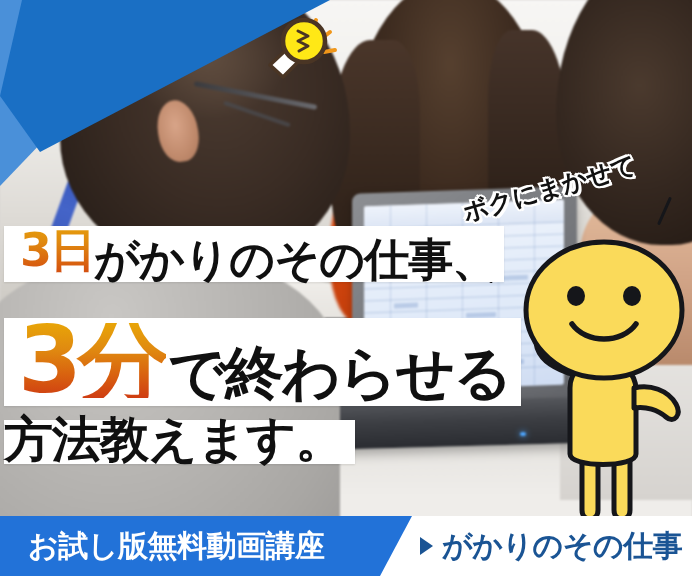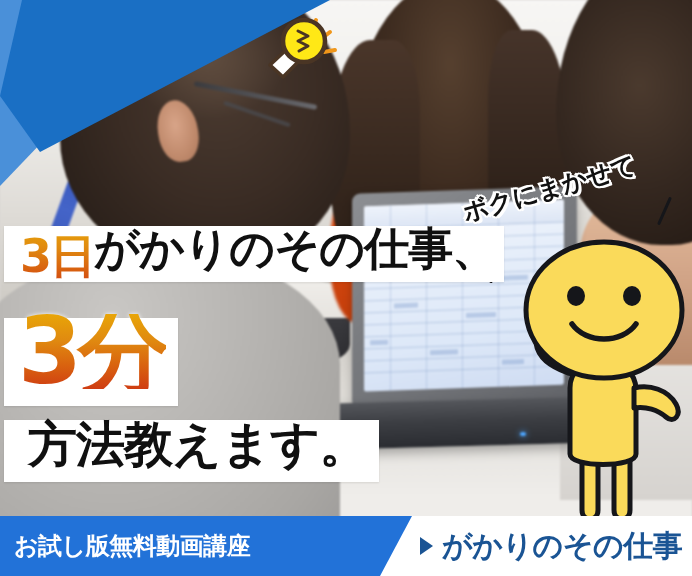--- a/index.html
+++ b/index.html
@@ -233,27 +233,27 @@
     border-radius:2px;
   }
   .speech-slash{
     position:absolute;left:663px;top:196px;width:3px;height:30px;
     background:#15161a;transform:rotate(24deg);border-radius:2px;
   }
 
   
   .band{
     position:absolute;background:#fff;
-    display:flex;align-items:flex-start;
+    display:flex;align-items:flex-end;
     white-space:nowrap;
     box-shadow:0 1px 2px rgba(0,0,0,.10);
   }
   .band1{left:4px;top:226px;height:56px;padding:0 8px 0 16px;}
   .band2{left:4px;top:318px;height:84px;padding:0 10px 4px 14px;}
-  .band3{left:4px;top:420px;height:62px;padding:0 12px 0 24px;}
+  .band3{left:4px;top:420px;height:44px;padding:0 12px 0 0;}
 
   .hl{
     font-weight:700;color:#101010;
     font-family:"DejaVu Sans","Liberation Sans",sans-serif;
   }
   .hl1{font-size:45px;letter-spacing:-1px;line-height:1;}
   .hl2{font-size:58px;letter-spacing:-2px;line-height:1;}
   .hl3{font-size:49px;letter-spacing:-1px;line-height:1;}
 
   
@@ -275,22 +275,22 @@
     position:absolute;left:0;top:516px;width:692px;height:60px;
     background:#fff;
   }
   .botbar-blue{
     position:absolute;left:0;top:0;width:412px;height:60px;
     background:#2272d8;
     clip-path:polygon(0 0, 412px 0, 380px 60px, 0 60px);
     display:flex;align-items:center;
   }
   .botbar-blue .btxt{
-    color:#fff;font-weight:700;font-size:24px;letter-spacing:-.5px;
-    margin-left:14px;white-space:nowrap;
+    color:#fff;font-weight:700;font-size:30px;letter-spacing:-.5px;
+    margin-left:28px;white-space:nowrap;
   }
   .botbar-white{
     position:absolute;left:412px;top:0;width:280px;height:60px;
     display:flex;align-items:center;
   }
   .botbar-white .btxt2{
     color:#1a5494;font-weight:700;font-size:30px;letter-spacing:-.5px;
     white-space:nowrap;
   }
   .tri{
@@ -439,20 +439,21 @@
     </svg>
   </div>
 
   <div class="band band1">
     <span class="accent acc1">3日</span>
     <span class="hl hl1">がかりのその仕事、</span>
   </div>
 
   <div class="band band2">
     <span class="accent acc2">3分</span>
+    <span class="hl hl2">で終わらせる</span>
   </div>
 
   <div class="band band3">
     <span class="hl hl3">方法教えます。</span>
   </div>
 
   <div class="botbar">
     <div class="botbar-blue">
       <span class="btxt">お試し版無料動画講座</span>
     </div>

